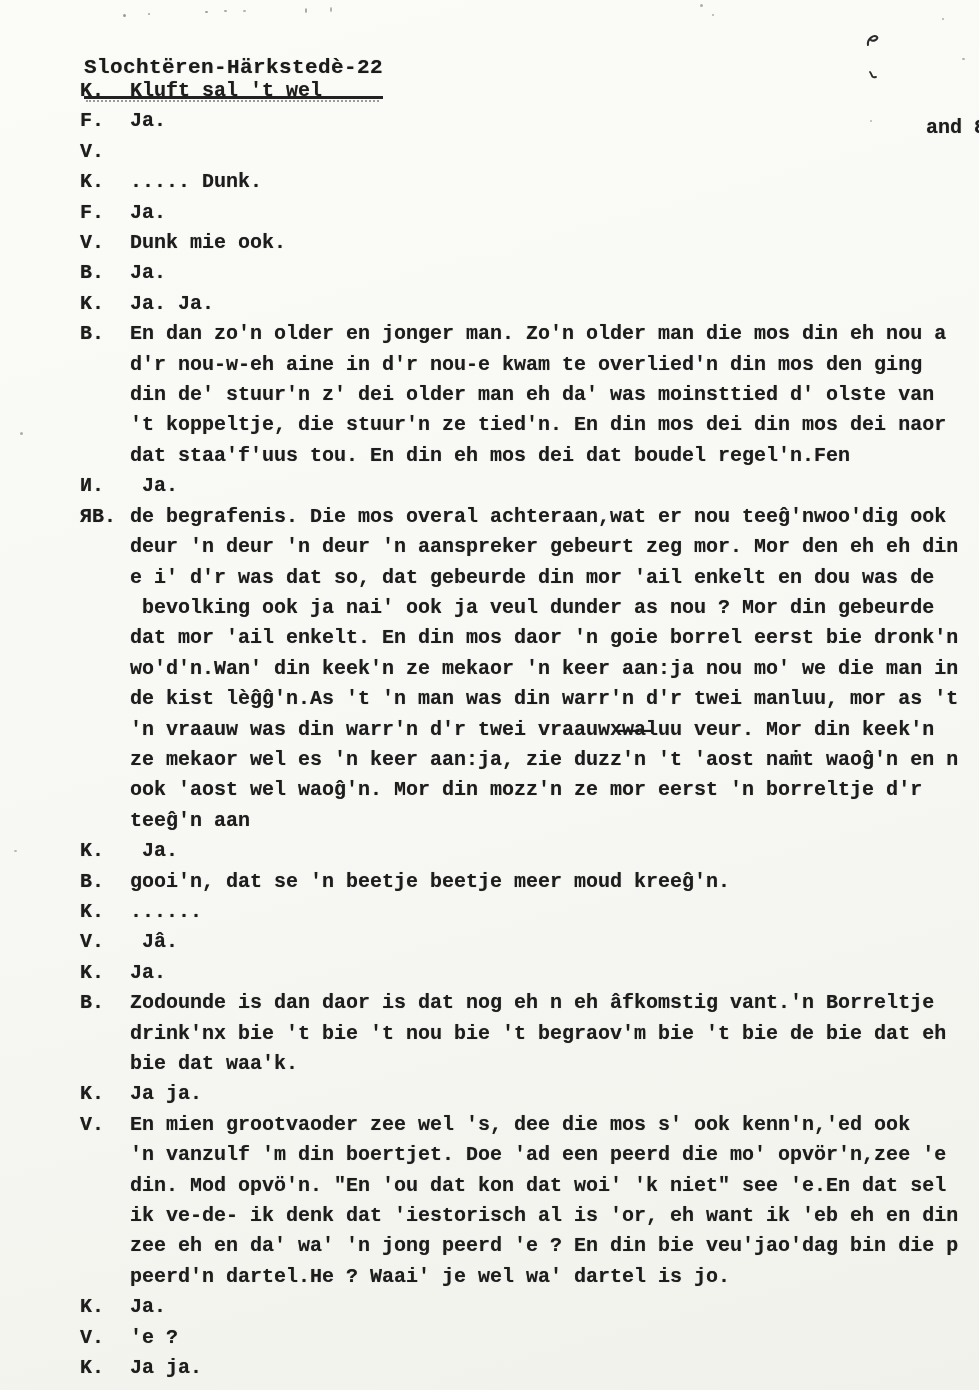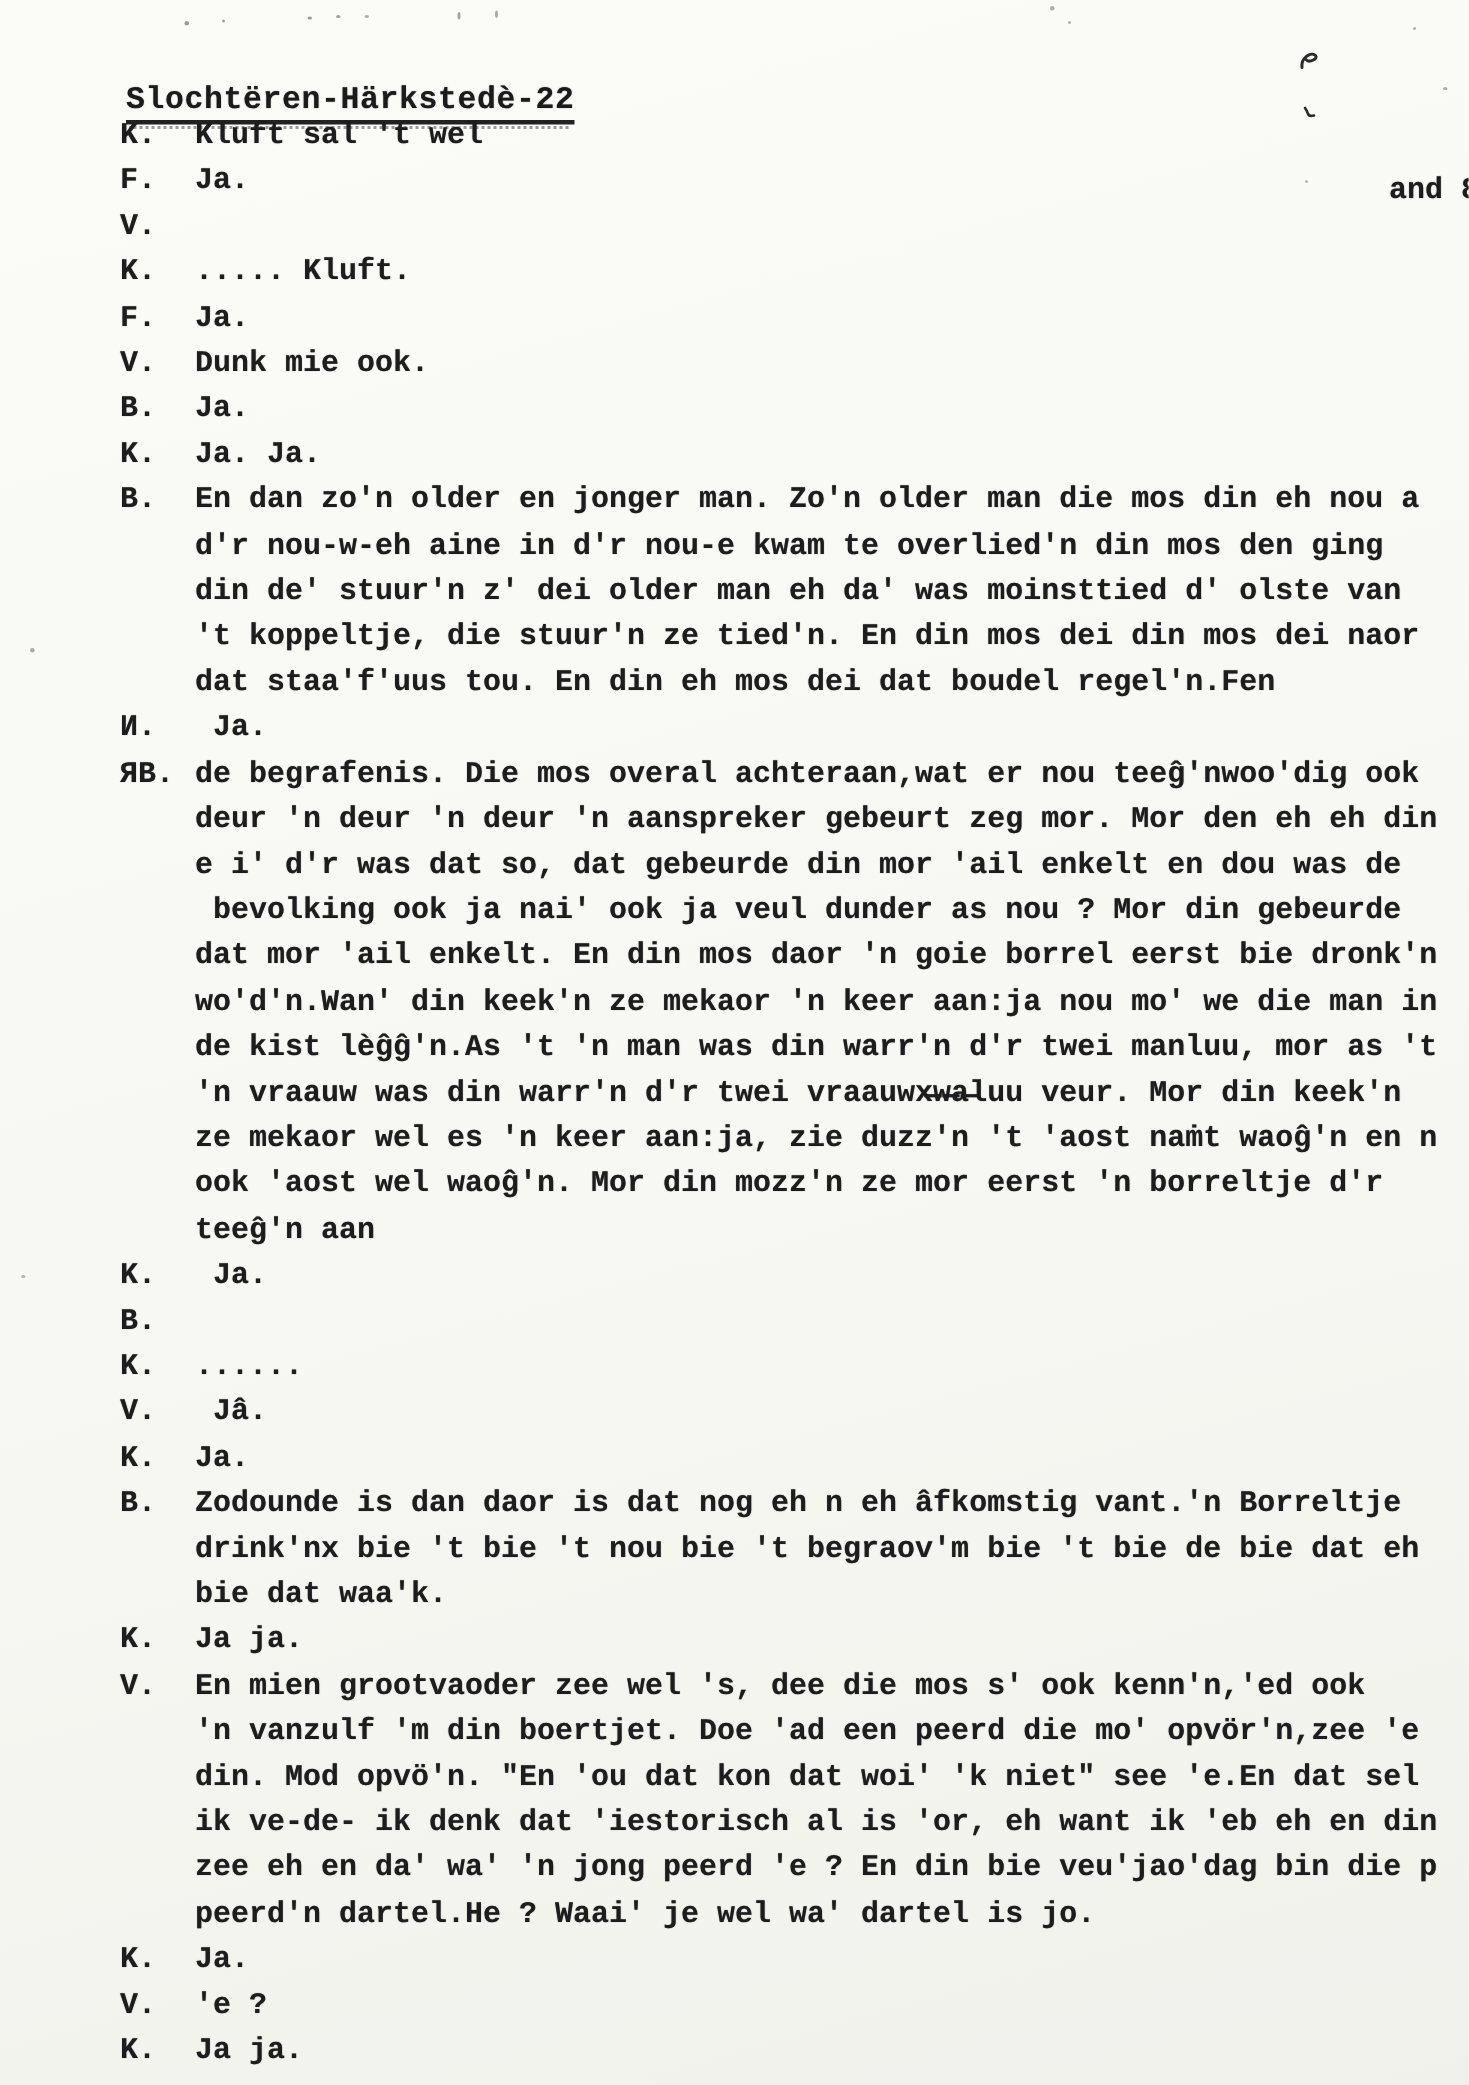--- a/index.html
+++ b/index.html
@@ -10,21 +10,21 @@
   }
   .page{
     position:absolute;inset:0;
     background:linear-gradient(165deg,#fbfbf8 0%,#f7f7f3 55%,#f1f1ec 100%);
   }
   
   .title{
     position:absolute;left:84px;top:42px;
     font-size:21px;font-weight:bold;color:#1b1b1b;
     letter-spacing:.4px;white-space:pre;
-    padding-bottom:1px;border-bottom:3px solid #222;
+    padding-bottom:17px;border-bottom:3px solid #222;
     text-shadow:0 0 .8px rgba(25,25,25,.6);
   }
   .title::after{
     content:"";position:absolute;left:2px;right:4px;bottom:-6px;
     border-bottom:2px dotted rgba(40,40,40,.45);
   }
   .header-right{
     position:absolute;left:878px;top:47px;
     font-size:20px;font-weight:bold;color:#1d1d1d;white-space:pre;
     text-shadow:0 0 .8px rgba(25,25,25,.6);
@@ -104,21 +104,21 @@
     <span class="speaker">F.</span>
     <span class="utext">Ja.</span>
   </div>
 
   <div class="row">
     <span class="speaker">V.</span>
   </div>
 
   <div class="row">
     <span class="speaker">K.</span>
-    <span class="utext">..... Kluft.</span>
+    <span class="utext">..... Dunk.</span>
   </div>
 
   <div class="row">
     <span class="speaker">F.</span>
     <span class="utext">Ja.</span>
   </div>
 
   <div class="row">
     <span class="speaker">V.</span>
     <span class="utext">Dunk mie ook.</span>
@@ -163,20 +163,21 @@
 teeĝ'n aan</span>
   </div>
 
   <div class="row">
     <span class="speaker">K.</span>
     <span class="utext"> Ja.</span>
   </div>
 
   <div class="row">
     <span class="speaker">B.</span>
+    <span class="utext">gooi'n, dat se 'n beetje beetje meer moud kreeĝ'n.</span>
   </div>
 
   <div class="row">
     <span class="speaker">K.</span>
     <span class="utext">......</span>
   </div>
 
   <div class="row">
     <span class="speaker">V.</span>
     <span class="utext"> Jâ.</span>

